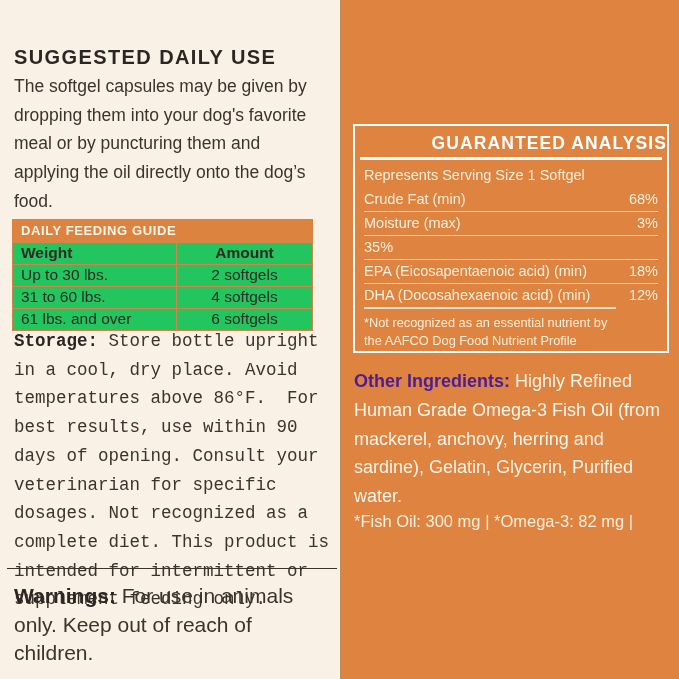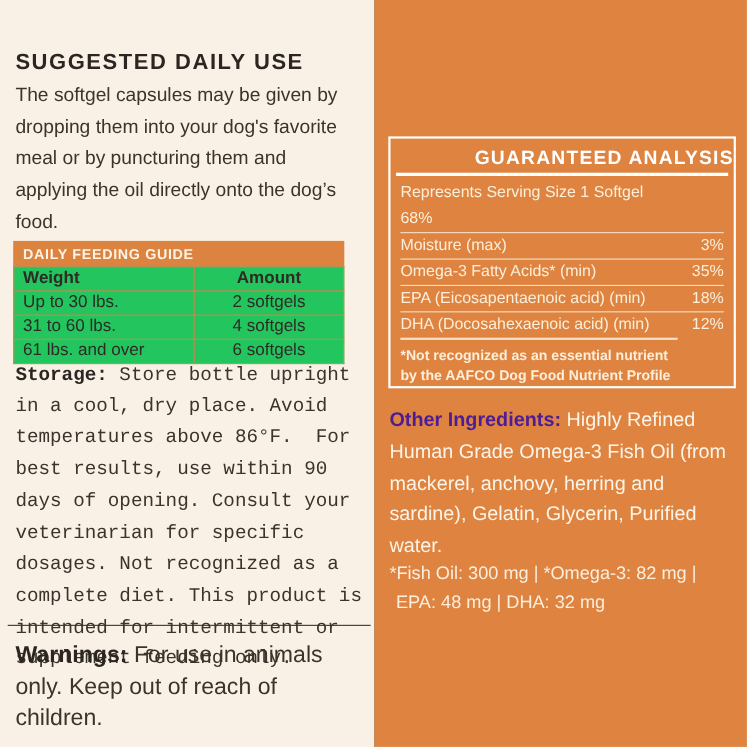--- a/index.html
+++ b/index.html
@@ -29,21 +29,21 @@
 
   
   .ga-box{position:absolute;left:12px;top:124px;width:316px;height:229px;box-sizing:border-box;border:2.5px solid #ffffff;}
   .ga-title{padding-top:7px;text-align:right;color:#ffffff;font-weight:bold;font-size:17.5px;letter-spacing:1.1px;line-height:20px;white-space:nowrap;}
   .ga-underline{margin:4px 5px 0 5px;border-top:3.5px solid #ffffff;}
   .ga-body{padding:0 9px;color:#fbeeda;font-size:14.5px;}
   .ga-serving{padding:6px 0 3px;line-height:19px;}
   .ga-row{display:flex;justify-content:space-between;align-items:baseline;padding:2px 0;line-height:19px;}
   .ga-row.sep{border-top:1.5px solid #f3e2c9;gap:10px;}
   .ga-row .val{font-weight:normal;}
-  .ga-footnote{border-top:2px solid #f3e2c9;padding-top:5px;font-size:12.8px;line-height:17.5px;color:#fbeeda;width:252px;font-weight:bold;}
+  .ga-footnote{border-top:2px solid #f3e2c9;padding-top:5px;font-size:12.8px;line-height:17.5px;color:#fbeeda;width:252px;}
   .other{position:absolute;left:13px;top:367px;width:314px;margin:0;font-size:18px;line-height:28.8px;color:#fdf4e8;white-space:pre-wrap;}
   .other b{color:#4c1d95;}
   .actives{position:absolute;left:13px;top:508px;width:324px;color:#fbeedd;font-size:16.5px;line-height:26.5px;}
   .actives .line{white-space:nowrap;}
   .actives .l2{padding-left:6px;}
 </style>
 </head>
 <body>
 
 <div class="left-col">
@@ -85,42 +85,41 @@
 </div>
 
 <div class="right-col">
   <div class="ga-box">
     <div class="ga-title">GUARANTEED ANALYSIS</div>
     <div class="ga-underline"></div>
     <div class="ga-body">
       <div class="ga-serving">Represents Serving Size 1 Softgel</div>
 
       <div class="ga-row">
+        <span class="lbl">Crude Fat (min)</span>
         <span class="val">68%</span>
       </div>
       <div class="ga-row sep">
         <span class="lbl">Moisture (max)</span>
         <span class="val">3%</span>
       </div>
       <div class="ga-row sep">
-        <span class="lbl">Omega-3 Fatty Acids* (min)</span>
         <span class="val">35%</span>
       </div>
       <div class="ga-row sep">
         <span class="lbl">EPA (Eicosapentaenoic acid) (min)</span>
         <span class="val">18%</span>
       </div>
       <div class="ga-row sep">
         <span class="lbl">DHA (Docosahexaenoic acid) (min)</span>
         <span class="val">12%</span>
       </div>
 
       <div class="ga-footnote">*Not recognized as an essential nutrient by the AAFCO Dog Food Nutrient Profile</div>
     </div>
   </div>
 
   <p class="other"><b>Other Ingredients:</b><span> Highly Refined Human Grade Omega-3 Fish Oil (from mackerel, anchovy, herring and sardine), Gelatin, Glycerin, Purified water.</span></p>
 
   <div class="actives">
     <div class="line">*Fish Oil: 300 mg | *Omega-3: 82 mg |</div>
-    <div class="line l2">EPA: 48 mg | DHA: 32 mg</div>
   </div>
 </div>
 
 </body></html>

